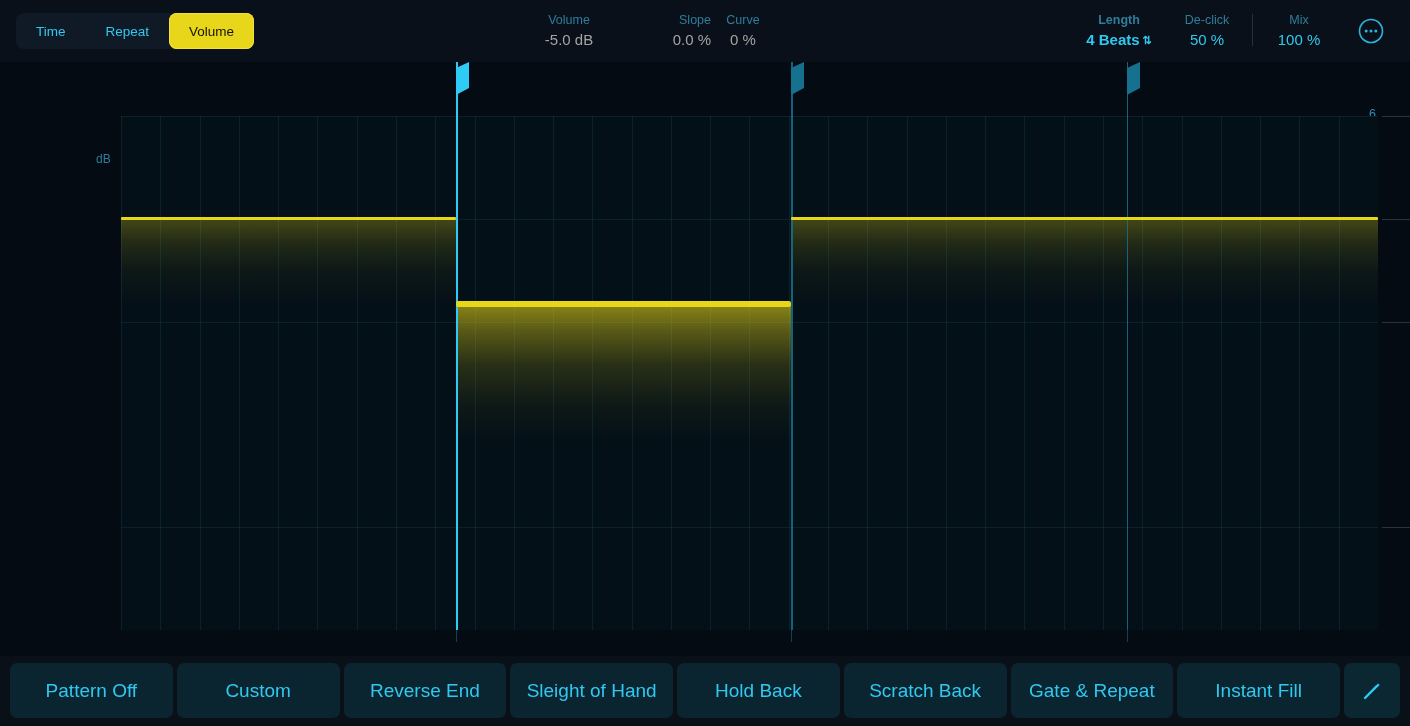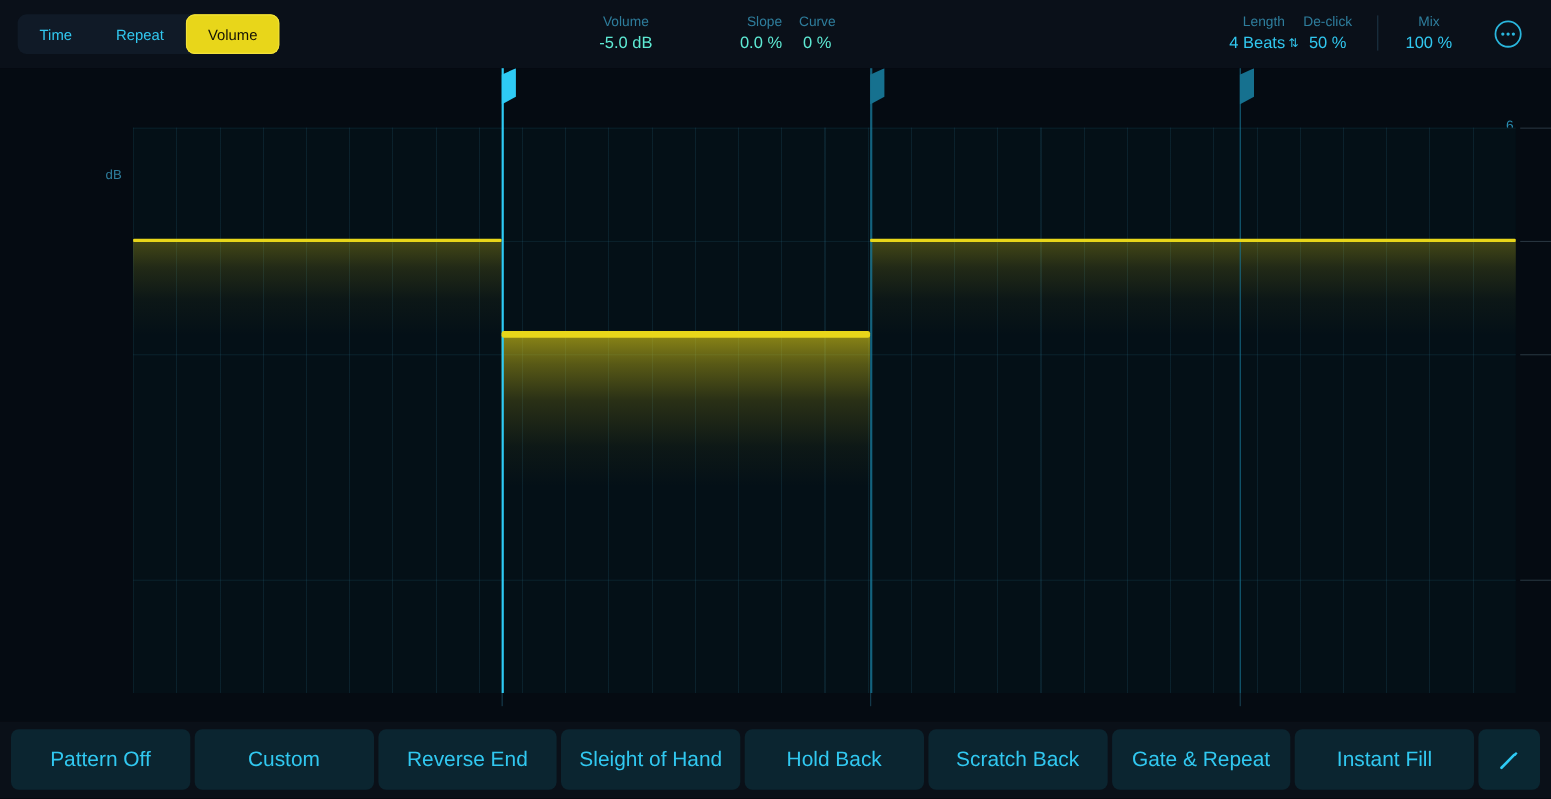--- a/index.html
+++ b/index.html
@@ -59,21 +59,21 @@
     color: #2e7d9c;
     line-height: 16px;
     white-space: nowrap;
   }
   .param .pvalue {
     font-size: 15px;
     line-height: 21px;
     margin-top: 1px;
     white-space: nowrap;
   }
-  .pvalue.yellow { color: #5eead4; }
+  .pvalue.yellow { color: #a3a3a3; }
   .pvalue.cyan { color: #31c8f0; }
 
   .stepper {
     display: inline-block;
     margin-left: 3px;
     font-size: 11px;
     color: #31c8f0;
     position: relative;
     top: -1px;
   }
@@ -264,21 +264,21 @@
         </div>
         <div class="param" style="left: 688px;">
           <div class="plabel">Curve</div>
           <div class="pvalue yellow"><span>0 %</span></div>
         </div>
       </div>
 
     <div class="vsep" style="left:1252px;"></div>
 
     <div id="params-right">
-        <div class="param" style="left: 1094px;">
+        <div class="param" style="left: 1064px; font-weight: bold;">
           <div class="plabel">Length</div>
           <div class="pvalue cyan"><span>4 Beats</span><span class="stepper">⇅</span></div>
         </div>
         <div class="param" style="left: 1152px;">
           <div class="plabel">De-click</div>
           <div class="pvalue cyan"><span>50 %</span></div>
         </div>
         <div class="param" style="left: 1244px;">
           <div class="plabel">Mix</div>
           <div class="pvalue cyan"><span>100 %</span></div>

